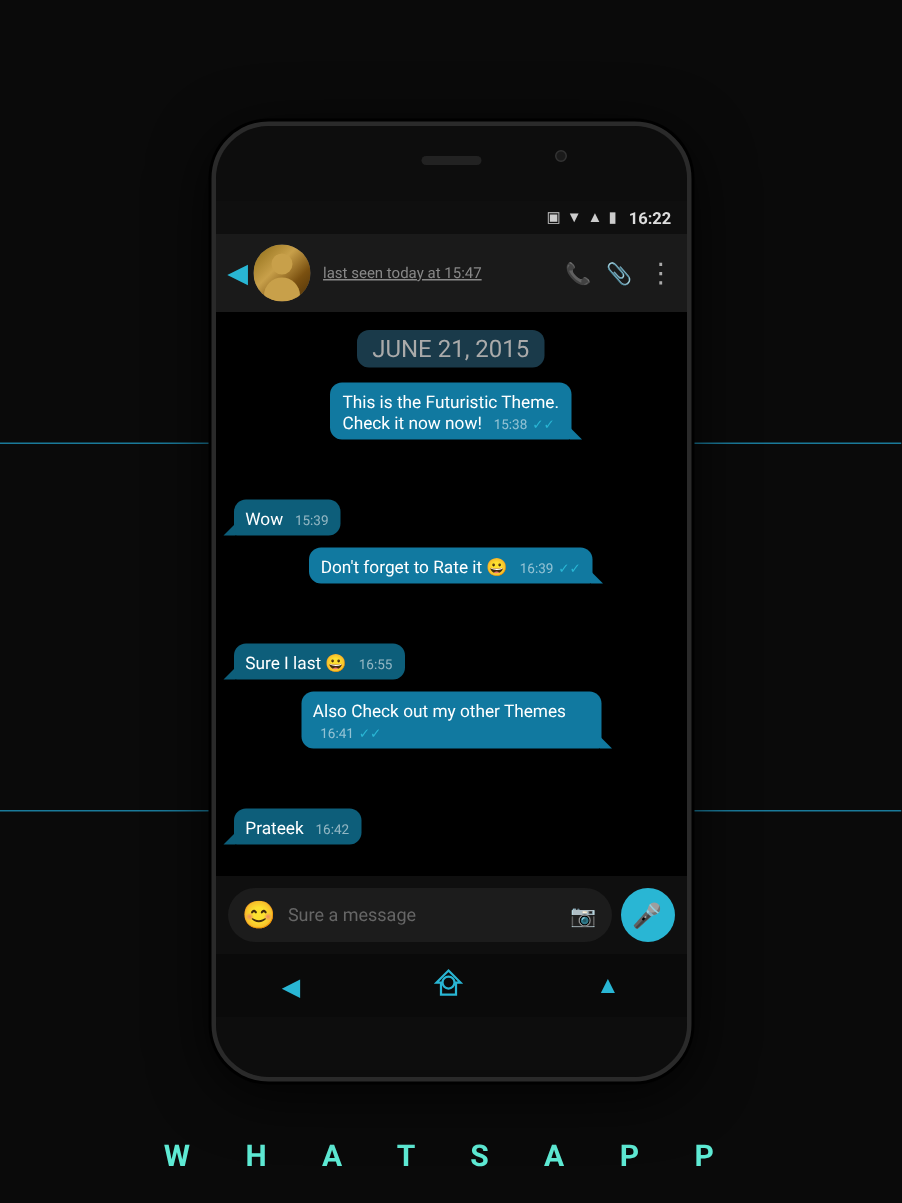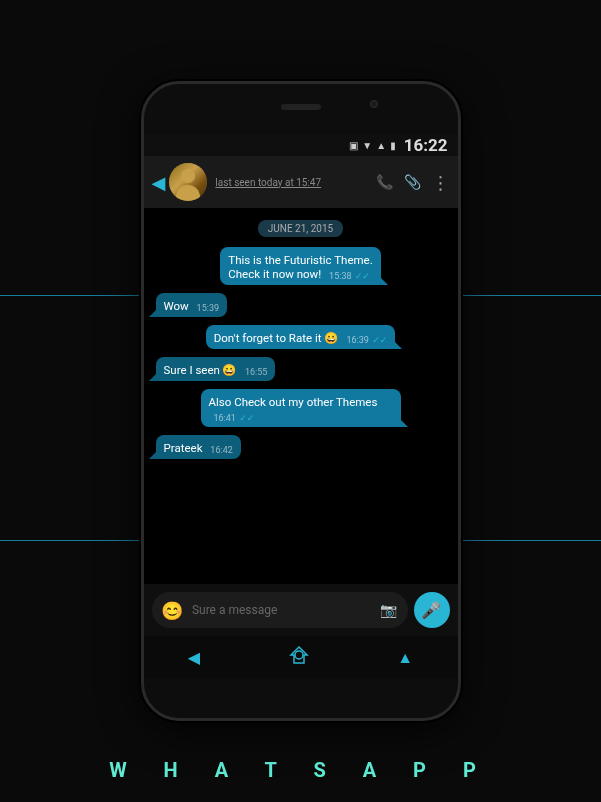--- a/index.html
+++ b/index.html
@@ -109,21 +109,21 @@
       gap: 4px;
     }
 
     .status-icon {
       color: #ccc;
       font-size: 10px;
     }
 
     .status-time {
       color: #ddd;
-      font-size: 17px;
+      font-size: 11px;
       font-weight: bold;
       margin-left: 4px;
     }
 
     
     .chat-header {
       background: #1a1a1a;
       height: 52px;
       display: flex;
       align-items: center;
@@ -221,21 +221,21 @@
       flex-direction: column;
       gap: 4px;
     }
 
     .chat-body::-webkit-scrollbar { display: none; }
 
     
     .date-label {
       background: #1a3a4a;
       color: #aaa;
-      font-size: 10px;
+      font-size: 16px;
       padding: 3px 10px;
       border-radius: 8px;
       align-self: center;
       margin: 4px 0;
     }
 
     .msg-text {
       display: inline;
     }
 
@@ -348,20 +348,21 @@
     }
 
     .bubble-received {
       background: #0d5e7a;
       color: #fff;
       border-radius: 8px 8px 8px 2px;
       padding: 6px 8px 4px;
       font-size: 11.5px;
       position: relative;
       max-width: 200px;
+      margin-top: 32px;
     }
 
     .bubble-sent::after {
       content: '';
       position: absolute;
       right: -7px;
       bottom: 0px;
       border-width: 8px 0 0 8px;
       border-style: solid;
       border-color: transparent transparent transparent #1179a0;
@@ -464,21 +465,21 @@
 
       <div class="msg-row sent">
         <div class="bubble-sent">
           <span class="msg-text">Don't forget to Rate it 😀</span>
           <span class="time-stamp">16:39 <span class="double-check">✓✓</span></span>
         </div>
       </div>
 
       <div class="msg-row received">
         <div class="bubble-received">
-          <span class="msg-text">Sure I seen 😀</span>
+          <span class="msg-text">Sure I last 😀</span>
           <span class="time-stamp">16:55</span>
         </div>
       </div>
 
       <div class="msg-row sent">
         <div class="bubble-sent">
           <span class="msg-text">Also Check out my other Themes</span>
           <span class="time-stamp">16:41 <span class="double-check">✓✓</span></span>
         </div>
       </div>

